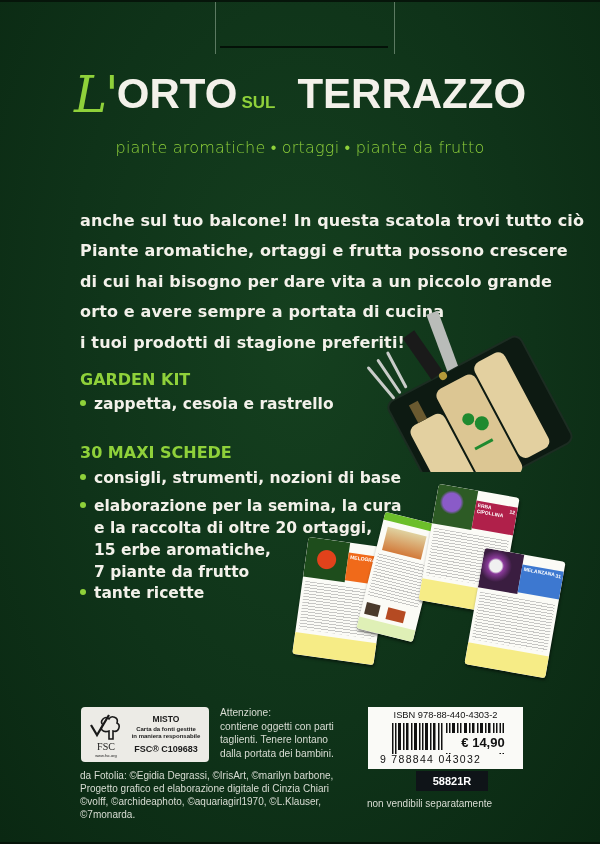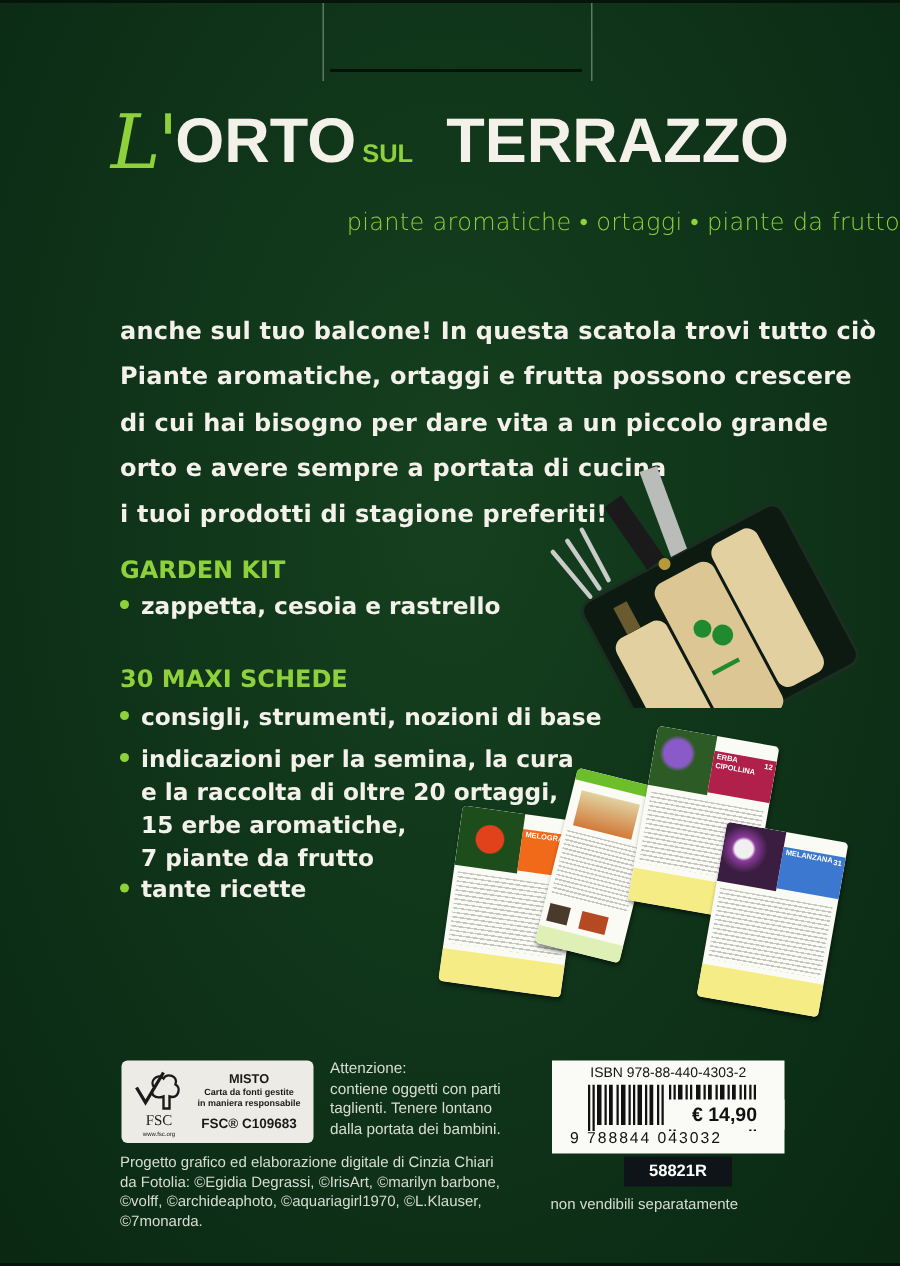--- a/index.html
+++ b/index.html
@@ -36,21 +36,21 @@
   }
   .title-big {
     font-family: "Liberation Sans", sans-serif; font-weight: bold;
     font-size: 42px; color: #f3f1ea; letter-spacing: 0px;
   }
   .title-sul {
     font-family: "Liberation Sans", sans-serif; font-weight: bold;
     font-size: 17px; color: #8fd13a; margin: 0 22px 0 4px;
   }
   .subtitle {
-    position: absolute; left: 0; top: 136px; width: 600px; text-align: right;
+    position: absolute; left: 0; top: 136px; width: 600px; text-align: center;
     font-family: "DejaVu Sans", sans-serif; font-size: 16px; color: #8fd13a;
     letter-spacing: 0.2px; font-weight: 300;
   }
   
   .intro {
     position: absolute; left: 80px; top: 204px; width: 450px;
     font-family: "DejaVu Sans", sans-serif; font-weight: bold;
     font-size: 16px; line-height: 30.4px; color: #f3f1ea;
     letter-spacing: 0.15px;
   }
@@ -177,21 +177,21 @@
   <div class="section-head" style="top:368px;">GARDEN KIT</div>
   <div class="bullet" style="top:391px;">
     <span class="dot"></span><span class="first">zappetta, cesoia e rastrello</span>
   </div>
 
   <div class="section-head" style="top:441px;">30 MAXI SCHEDE</div>
   <div class="bullet" style="top:465px;">
     <span class="dot"></span><span class="first">consigli, strumenti, nozioni di base</span>
   </div>
   <div class="bullet" style="top:493px;">
-    <span class="dot"></span><span class="first">indicazioni per la semina, la cura</span>
+    <span class="dot"></span><span class="first">elaborazione per la semina, la cura</span>
     <span class="cont">e la raccolta di oltre 20 ortaggi,</span>
     <span class="cont">15 erbe aromatiche,</span>
     <span class="cont">7 piante da frutto</span>
   </div>
   <div class="bullet" style="top:580px;">
     <span class="dot"></span><span class="first">tante ricette</span>
   </div>
 
   <svg class="kit" viewBox="0 0 240 170">
 
@@ -272,22 +272,22 @@
   </div>
 
   <div class="warning">
     <div>Attenzione:</div>
     <div>contiene oggetti con parti</div>
     <div>taglienti. Tenere lontano</div>
     <div>dalla portata dei bambini.</div>
   </div>
 
   <div class="credits">
+    <div>da Fotolia: ©Egidia Degrassi, ©IrisArt, ©marilyn barbone,</div>
     <div>Progetto grafico ed elaborazione digitale di Cinzia Chiari</div>
-    <div>da Fotolia: ©Egidia Degrassi, ©IrisArt, ©marilyn barbone,</div>
     <div>©volff, ©archideaphoto, ©aquariagirl1970, ©L.Klauser,</div>
     <div>©7monarda.</div>
   </div>
 
   <div class="barcode-box">
     <div class="isbn-label">ISBN 978-88-440-4303-2</div>
     <svg class="bars" viewBox="0 0 112 31" preserveAspectRatio="none">
       <g fill="#111">
         <rect x="0" y="0" width="1.5" height="31"></rect>
           <rect x="3" y="0" width="1.5" height="31"></rect>

